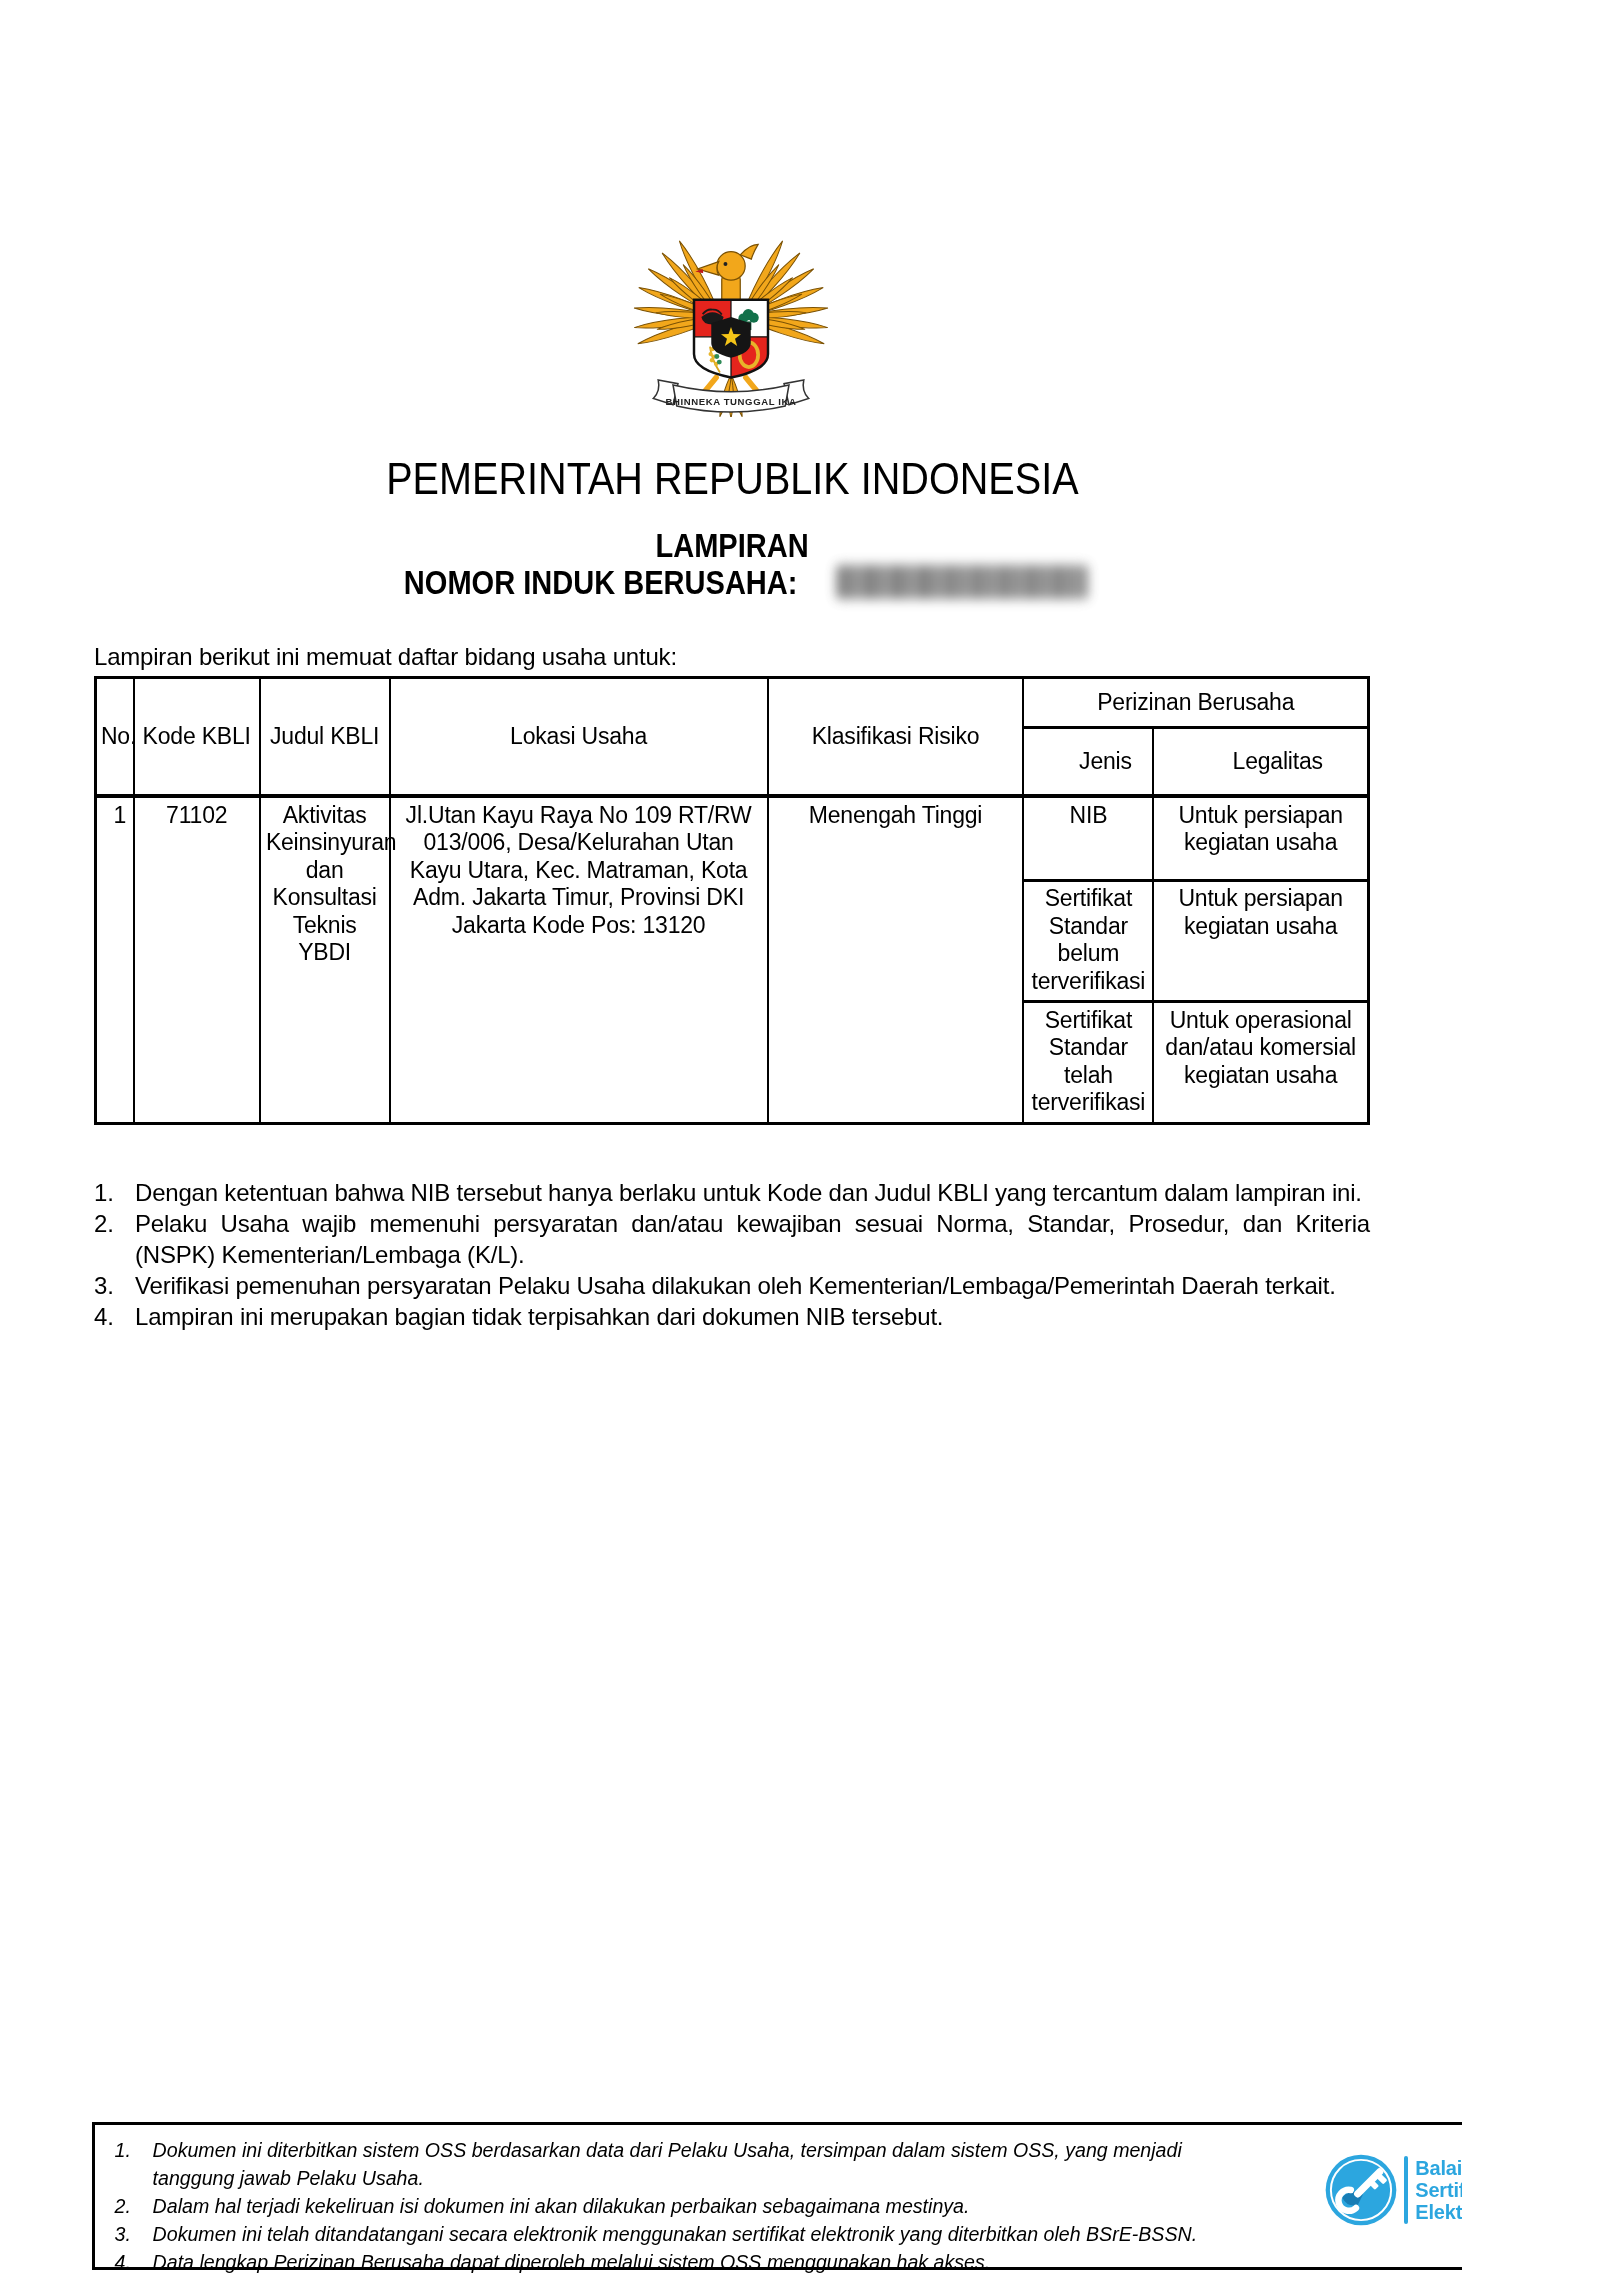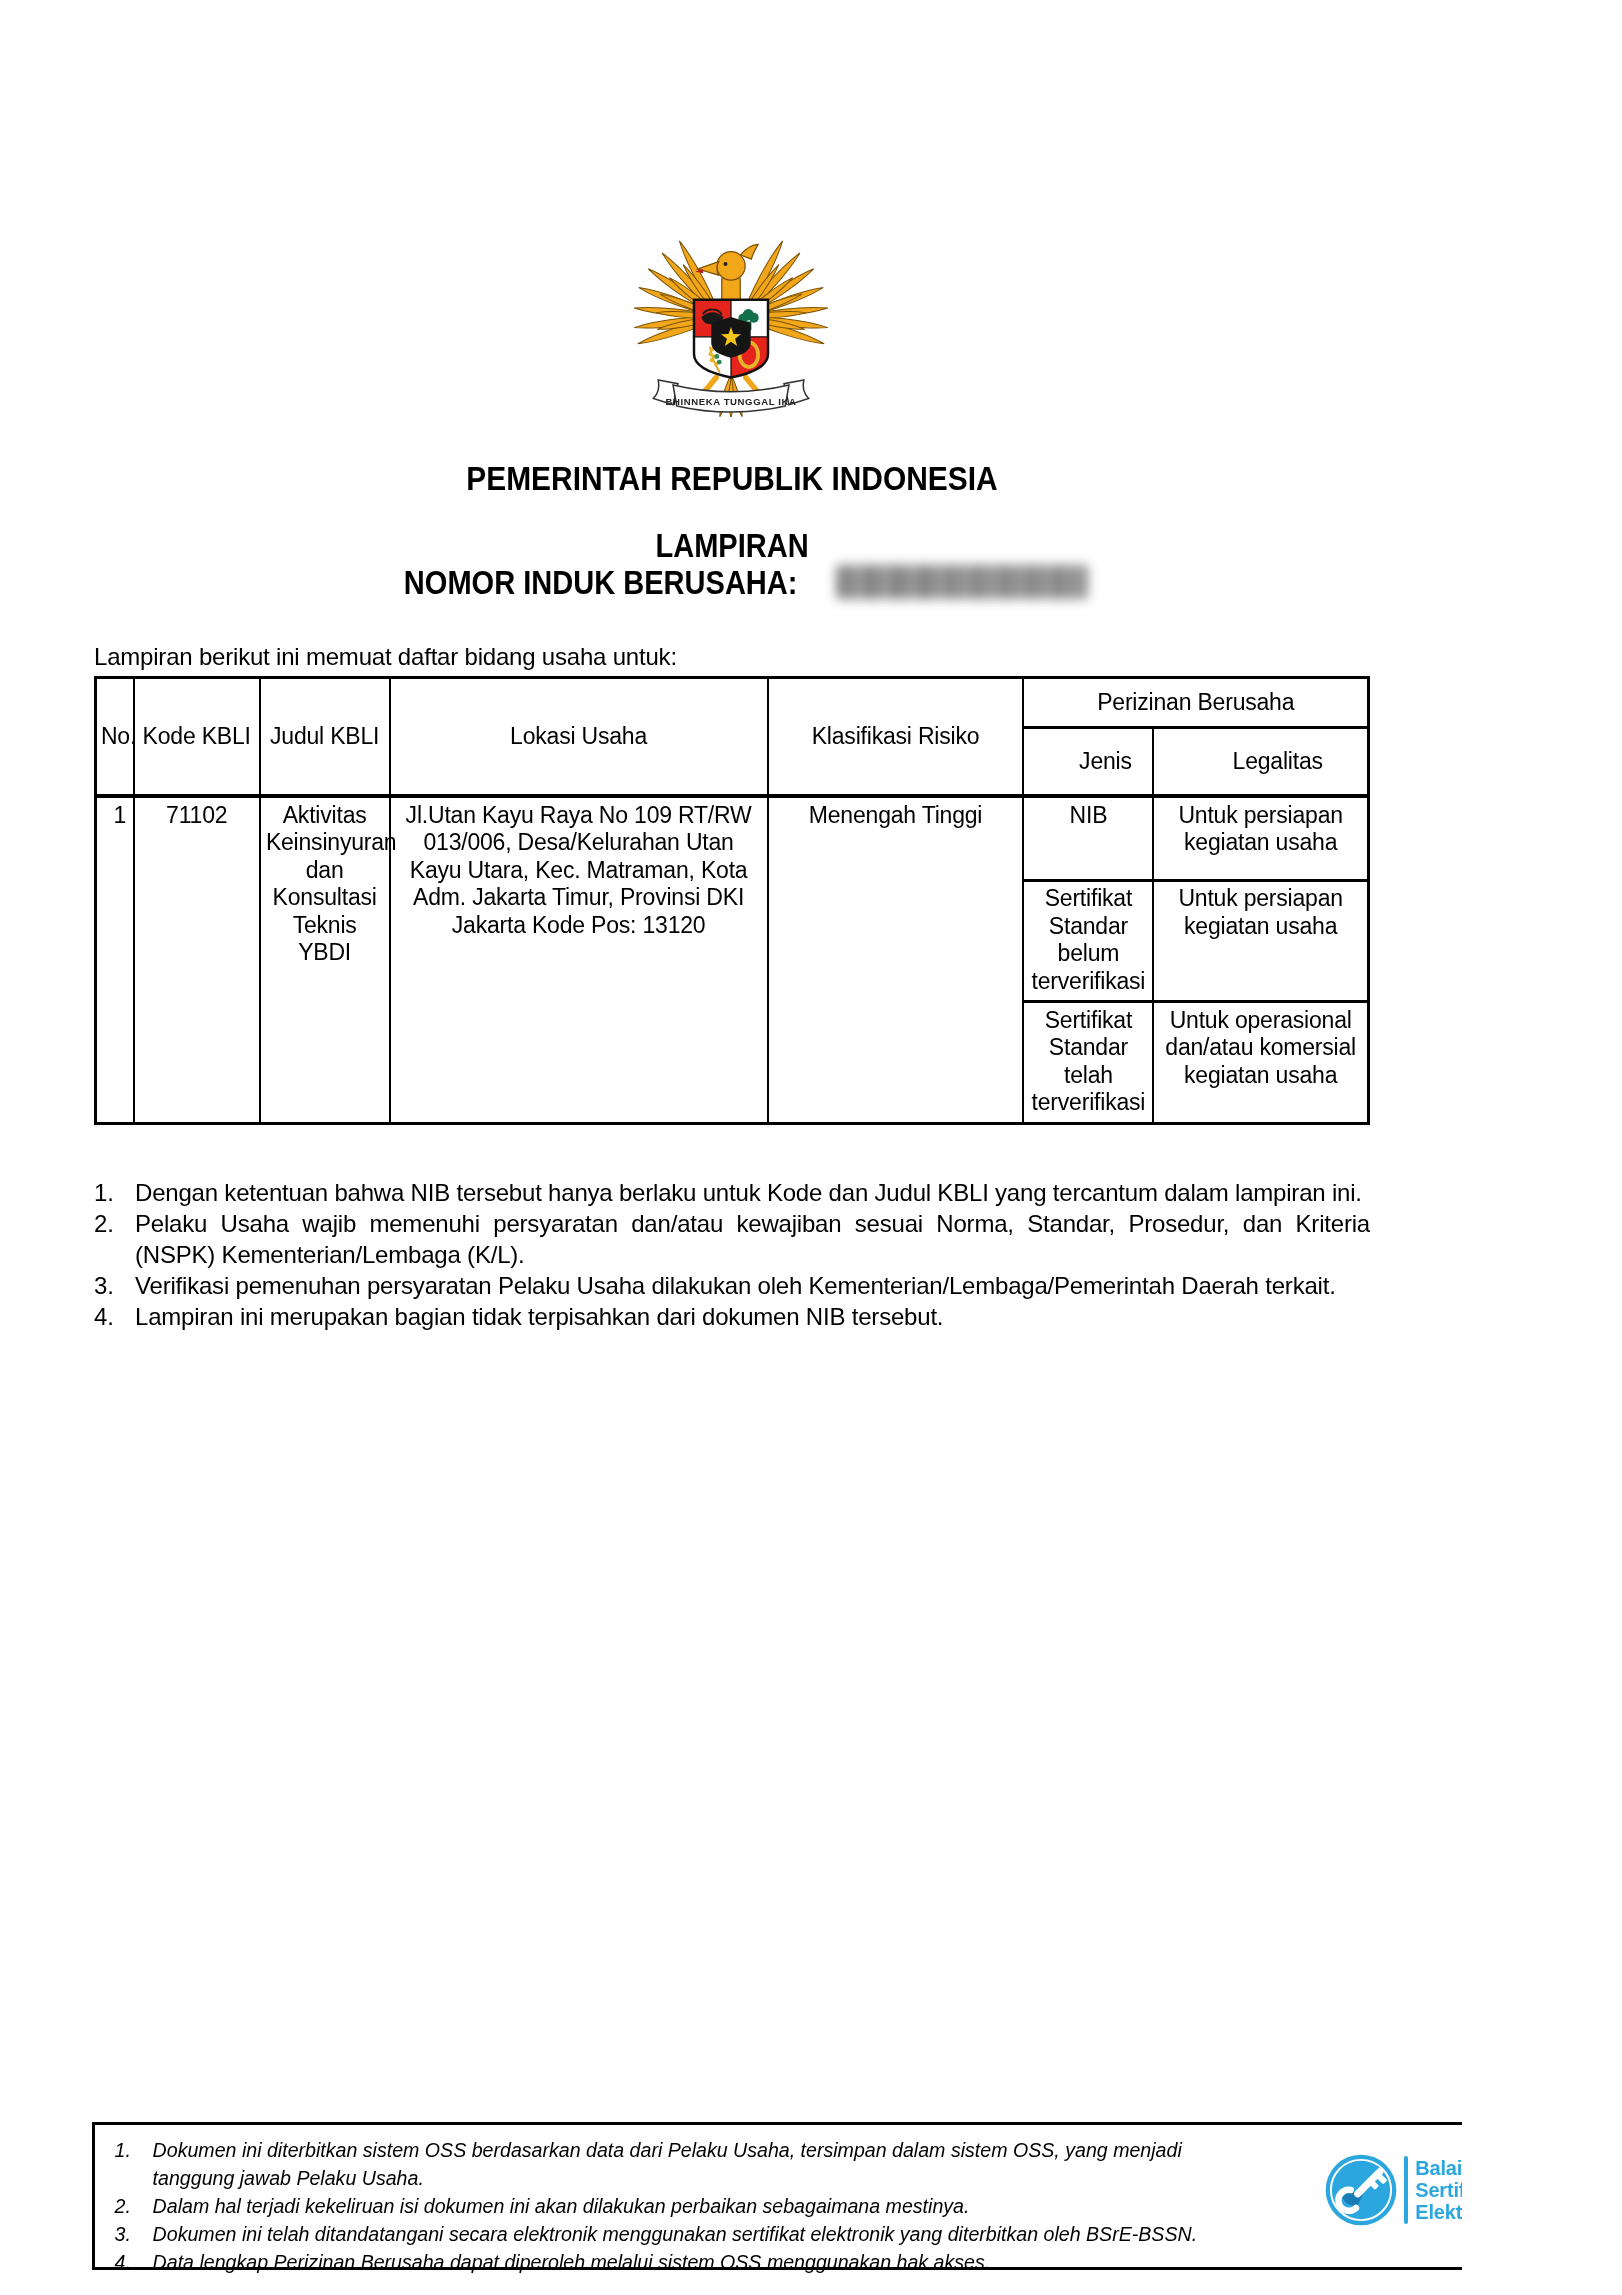--- a/index.html
+++ b/index.html
@@ -18,21 +18,21 @@
   .emblem-wrap{
     width:216px;height:222px;
     margin:195px auto 0 auto;
   }
   .emblem-wrap svg{width:100%;height:100%;display:block;}
 
   
   .titles{text-align:center;}
   .gov-title{
     margin-top:41px;
-    font-size:34px;font-weight:bold;line-height:41px;
+    font-size:45px;font-weight:normal;line-height:41px;
   }
   .cond{display:inline-block;transform:scaleX(.88);transform-origin:50% 50%;white-space:nowrap;}
   .doc-titles{margin-top:27.5px;font-size:33px;font-weight:bold;line-height:37px;}
   .nib-line{
     display:flex;justify-content:center;align-items:center;
     font-size:33px;font-weight:bold;line-height:37px;gap:13px;
   }
   .nib-redacted{
     display:inline-block;width:250px;height:34px;border-radius:3.9px;
     background:repeating-linear-gradient(90deg,#4a4a4a 0 8.5px,#9a9a9a 8.5px 13.7px,#5d5d5d 13.7px 21.6px,#b5b5b5 21.6px 27px);

